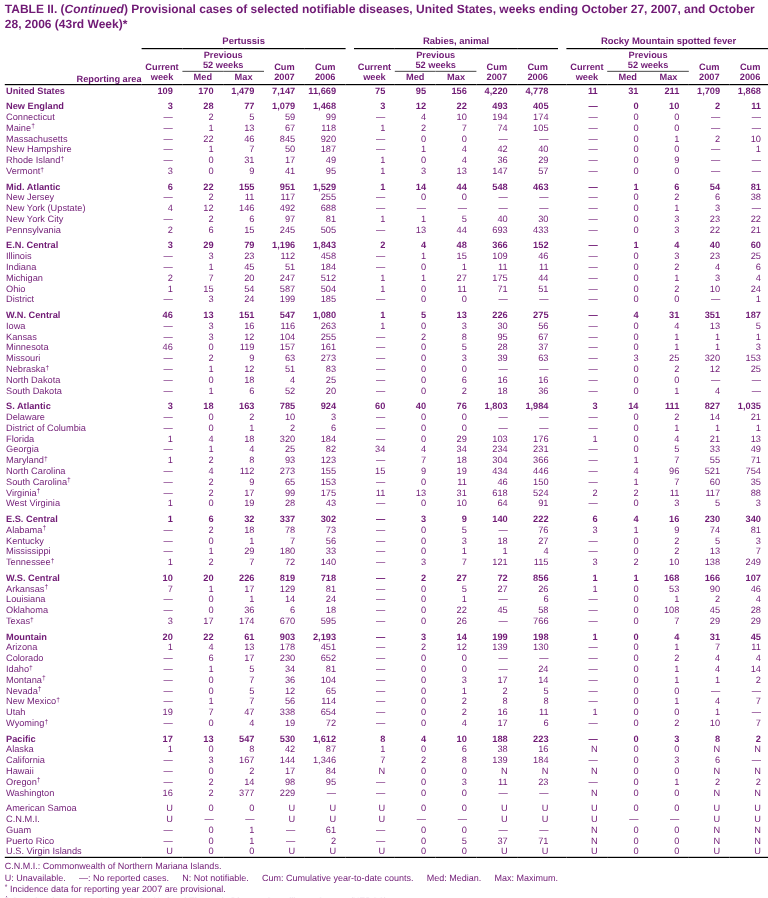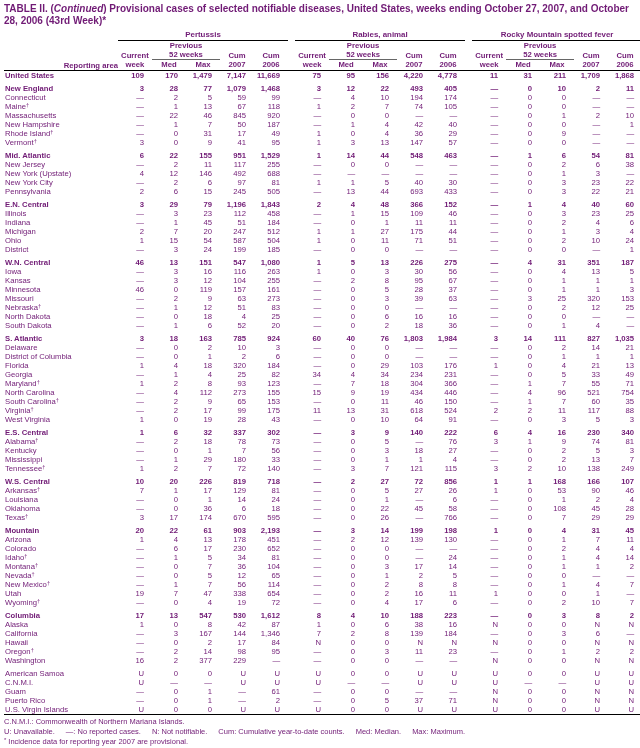--- a/index.html
+++ b/index.html
@@ -1245,21 +1245,21 @@
           <td class="num">—</td>
           <td class="num">0</td>
           <td class="num">2</td>
           <td class="num">10</td>
           <td class="num">7</td>
         </tr>
         <tr class="gap">
           <td colspan="18"></td>
         </tr>
         <tr class="bold">
-          <td class="area">Columbia</td>
+          <td class="area">Pacific</td>
           <td class="num">17</td>
           <td class="num">13</td>
           <td class="num">547</td>
           <td class="num">530</td>
           <td class="num">1,612</td>
           <td></td>
           <td class="num">8</td>
           <td class="num">4</td>
           <td class="num">10</td>
           <td class="num">188</td>

